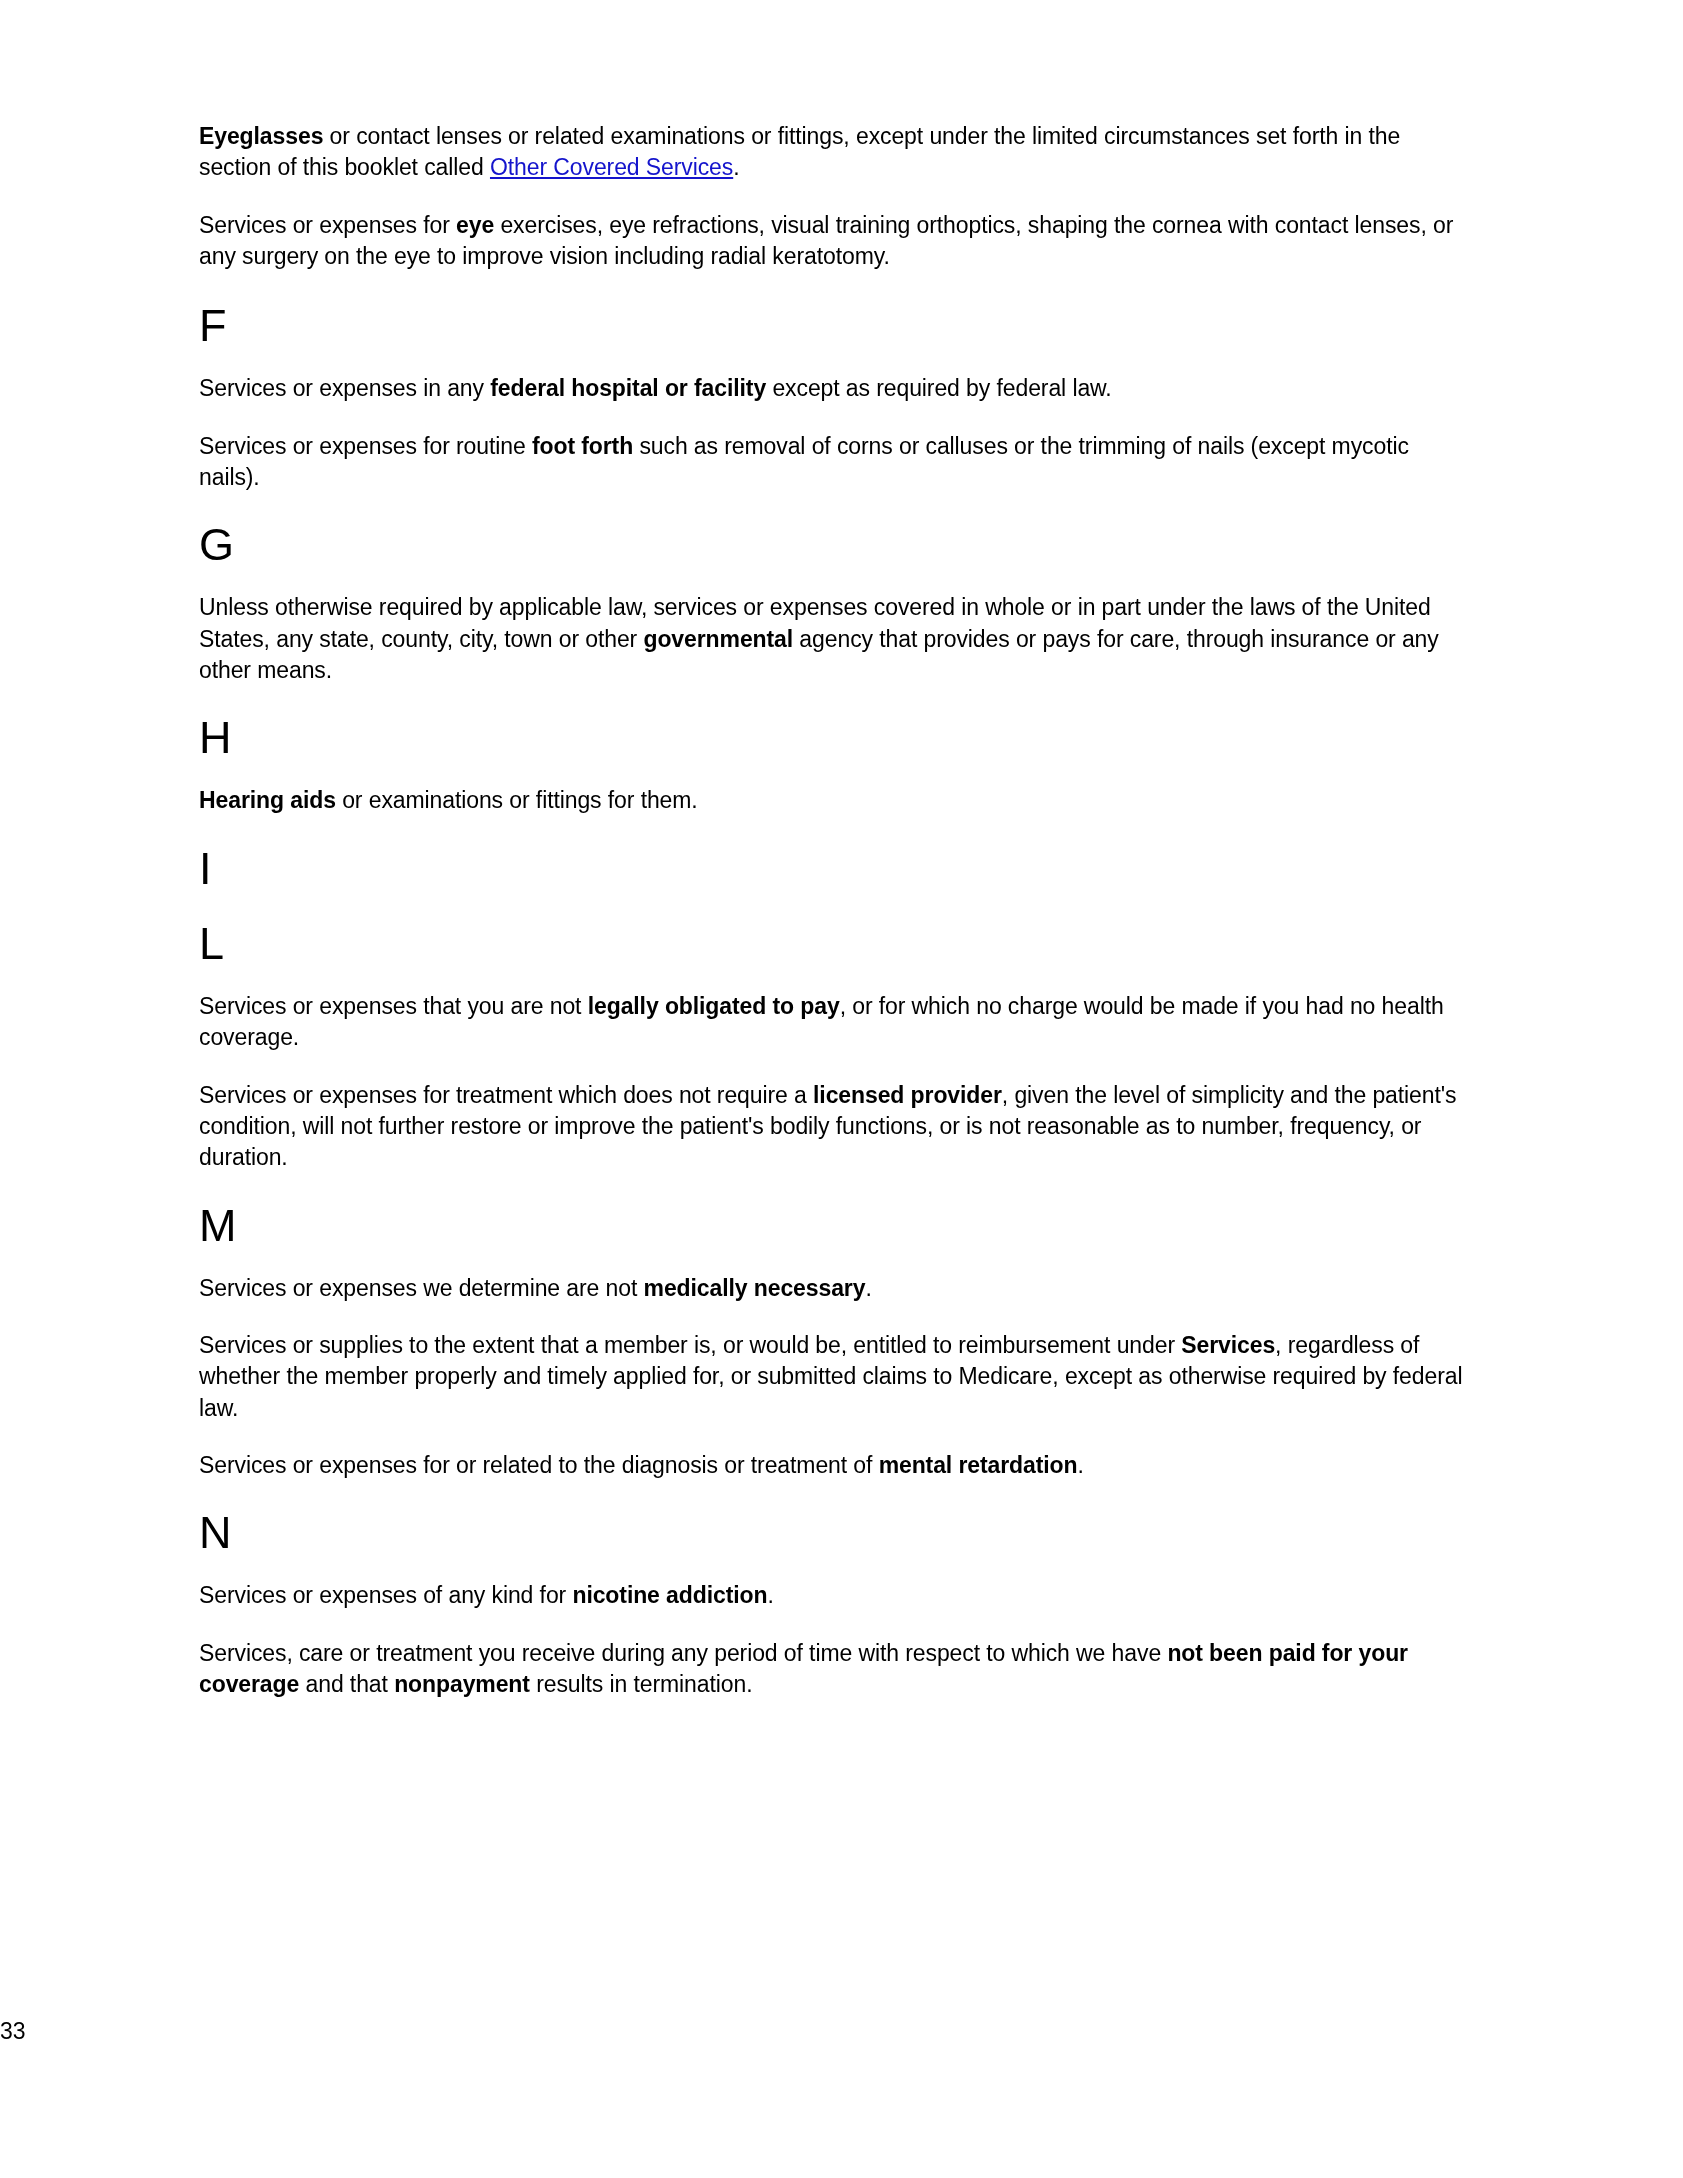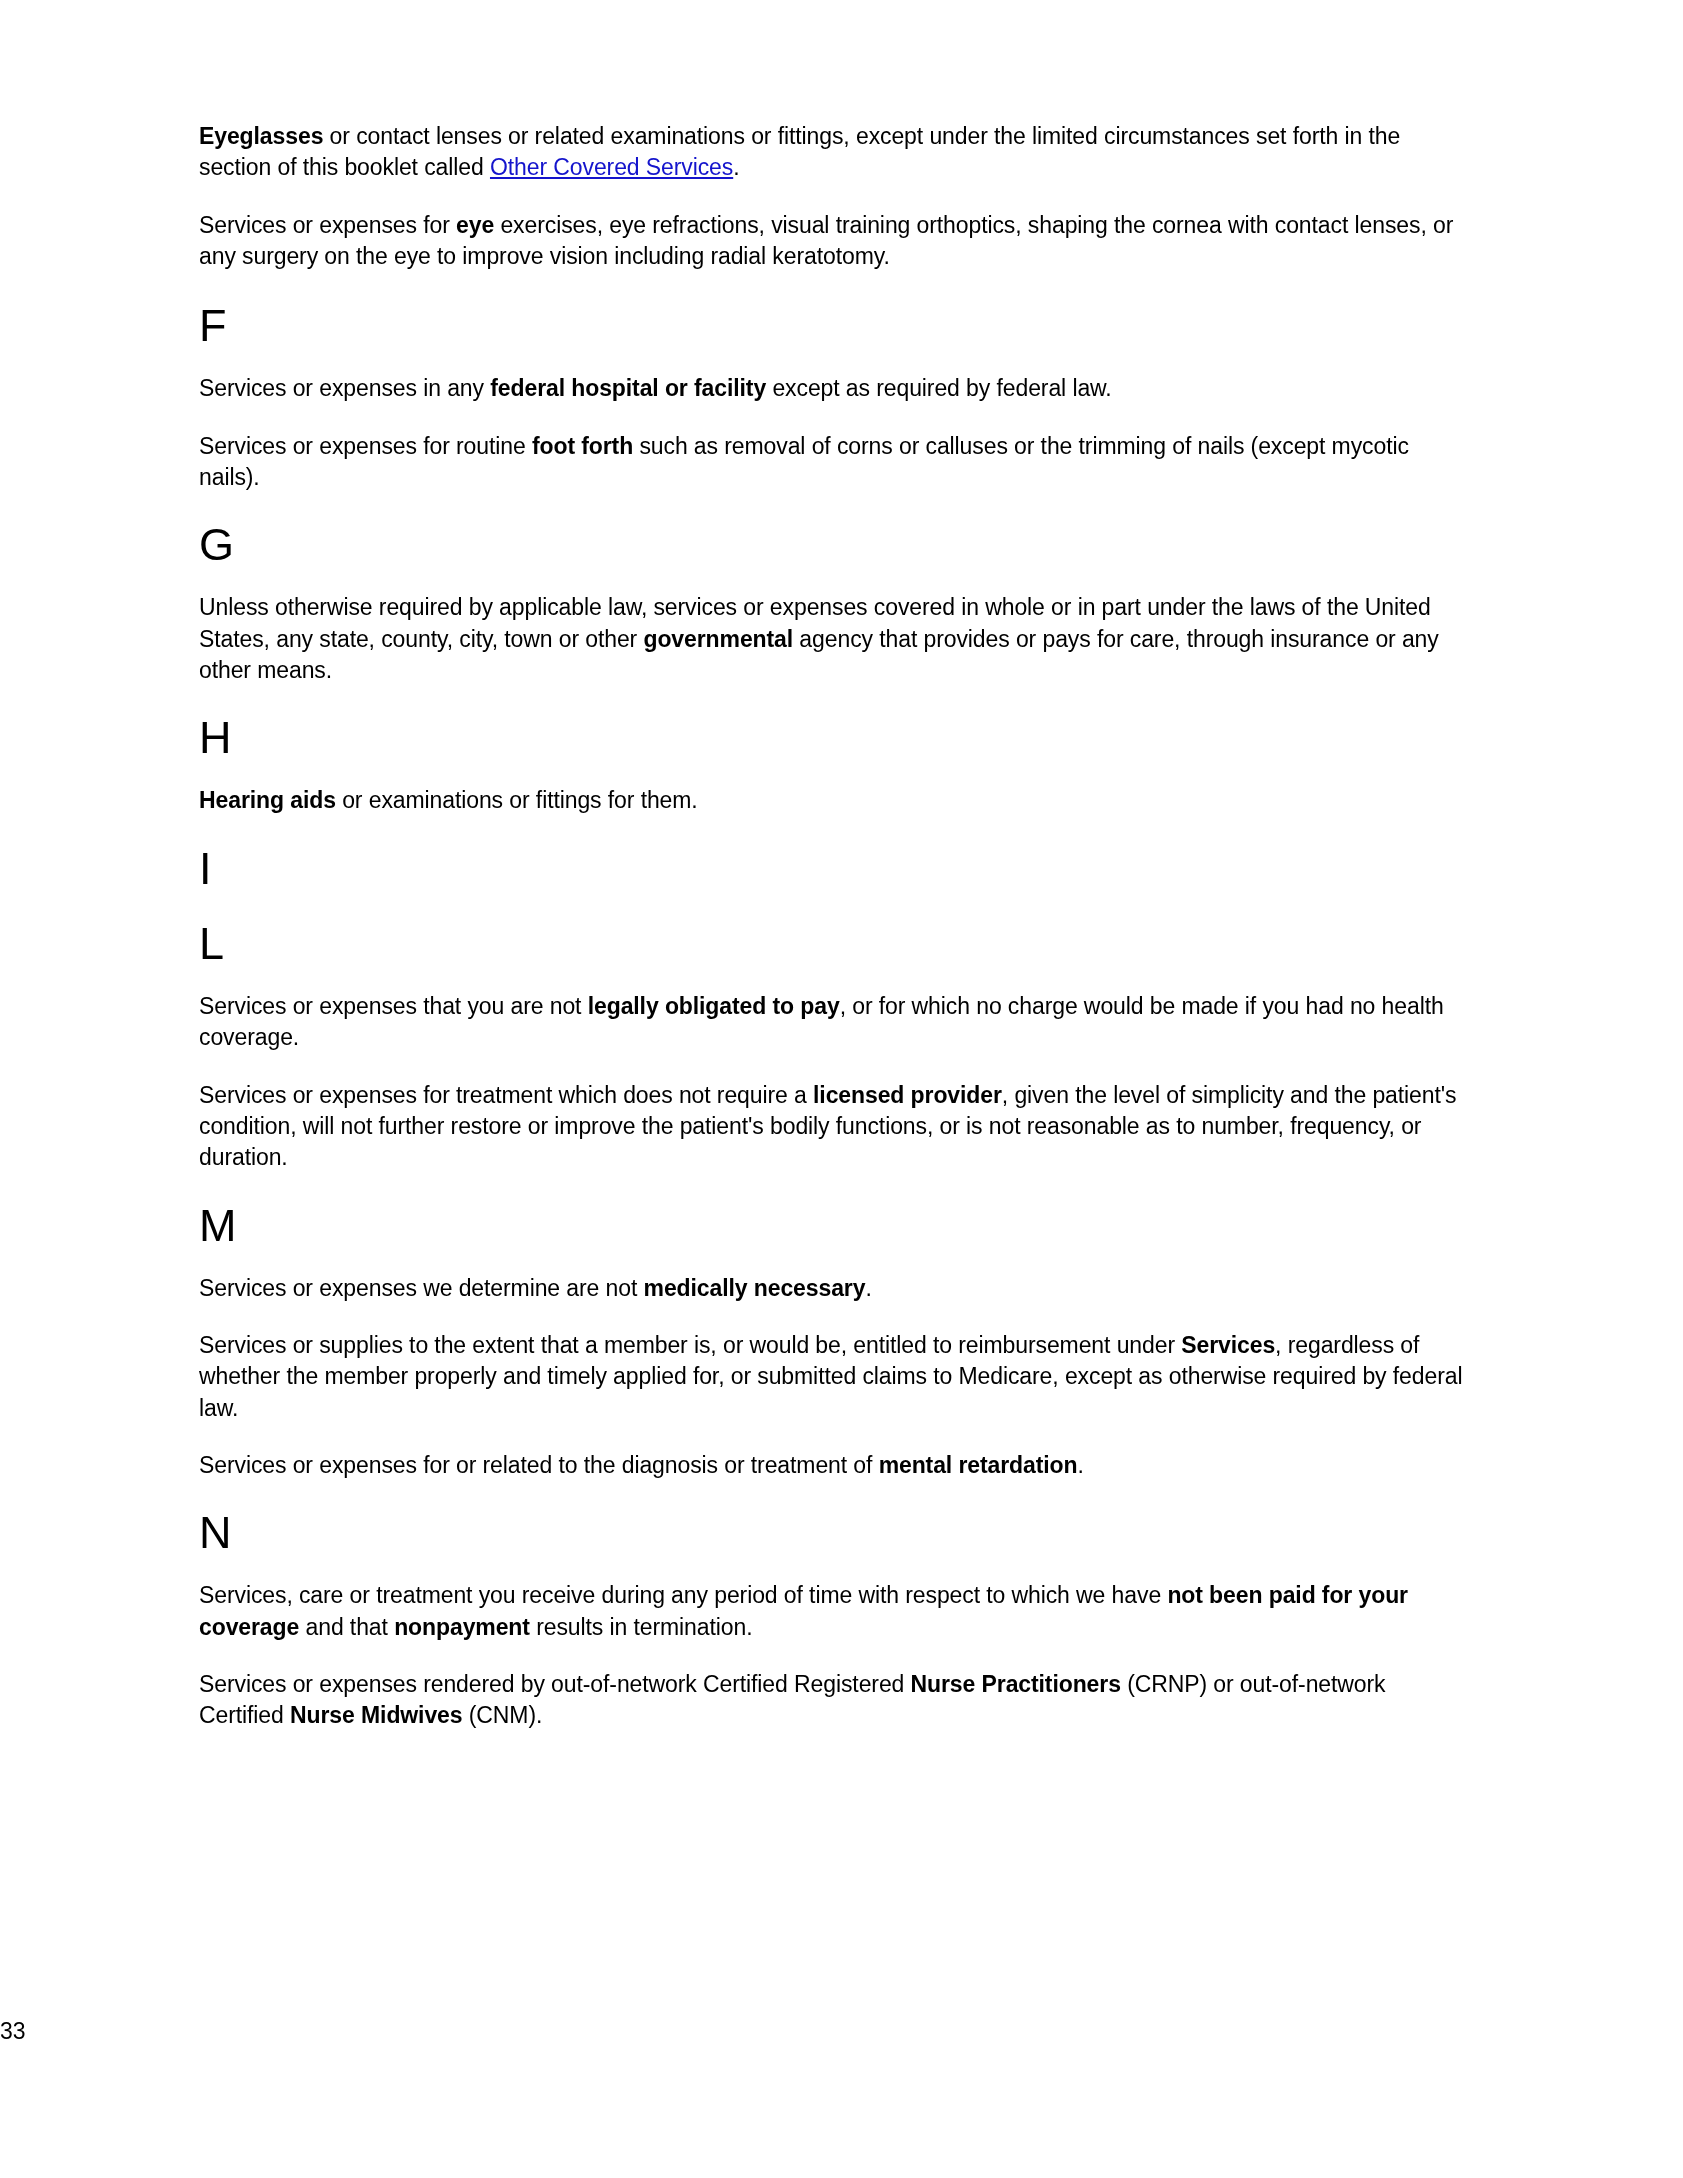--- a/index.html
+++ b/index.html
@@ -79,18 +79,18 @@
       <p class="para"><b>Hearing aids</b><span> or examinations or fittings for them.</span></p>
       <h2 class="letter"><span>I</span></h2>
       <h2 class="letter"><span>L</span></h2>
       <p class="para"><span>Services or expenses that you are not </span><b>legally obligated to pay</b><span>, or for which no charge would be made if you had no health coverage.</span></p>
       <p class="para"><span>Services or expenses for treatment which does not require a </span><b>licensed provider</b><span>, given the level of simplicity and the patient's condition, will not further restore or improve the patient's bodily functions, or is not reasonable as to number, frequency, or duration.</span></p>
       <h2 class="letter"><span>M</span></h2>
       <p class="para"><span>Services or expenses we determine are not </span><b>medically necessary</b><span>.</span></p>
       <p class="para"><span>Services or supplies to the extent that a member is, or would be, entitled to reimbursement under </span><b>Services</b><span>, regardless of whether the member properly and timely applied for, or submitted claims to Medicare, except as otherwise required by federal law.</span></p>
       <p class="para"><span>Services or expenses for or related to the diagnosis or treatment of </span><b>mental retardation</b><span>.</span></p>
       <h2 class="letter"><span>N</span></h2>
+      <p class="para"><span>Services or expenses of any kind for </span><b>nicotine addiction</b><span>.</span></p>
       <p class="para"><span>Services, care or treatment you receive during any period of time with respect to which we have </span><b>not been paid for your coverage</b><span> and that </span><b>nonpayment</b><span> results in termination.</span></p>
-      <p class="para"><span>Services or expenses rendered by out-of-network Certified Registered </span><b>Nurse Practitioners</b><span> (CRNP) or out-of-network Certified </span><b>Nurse Midwives</b><span> (CNM).</span></p>
     </div>
   <div class="pagenum">33</div>
 </div>
 
 
 </body></html>

